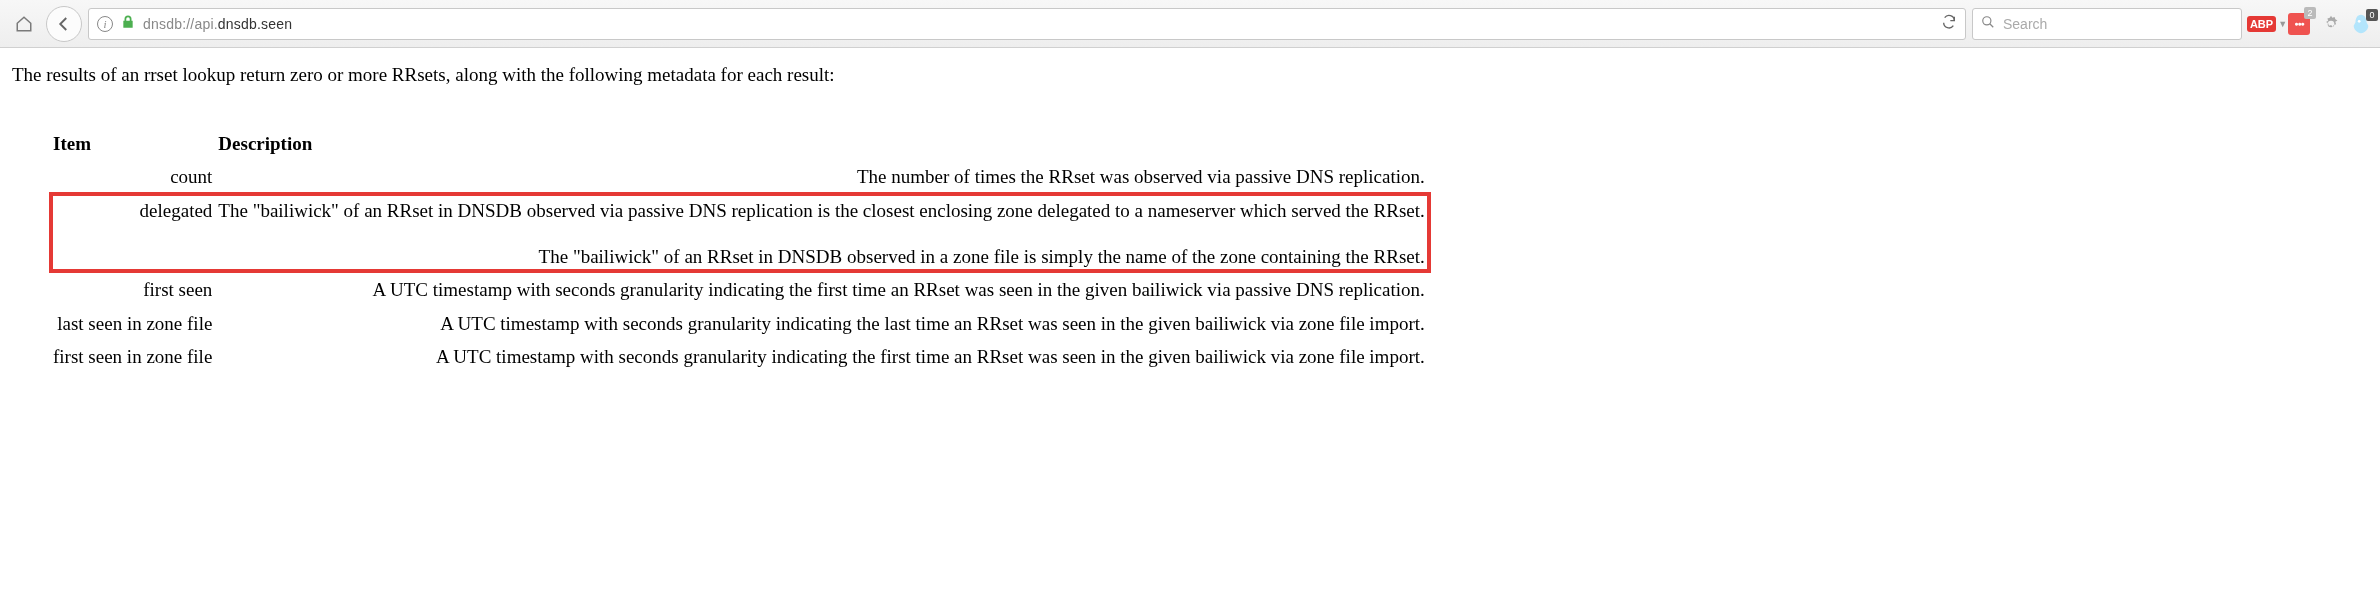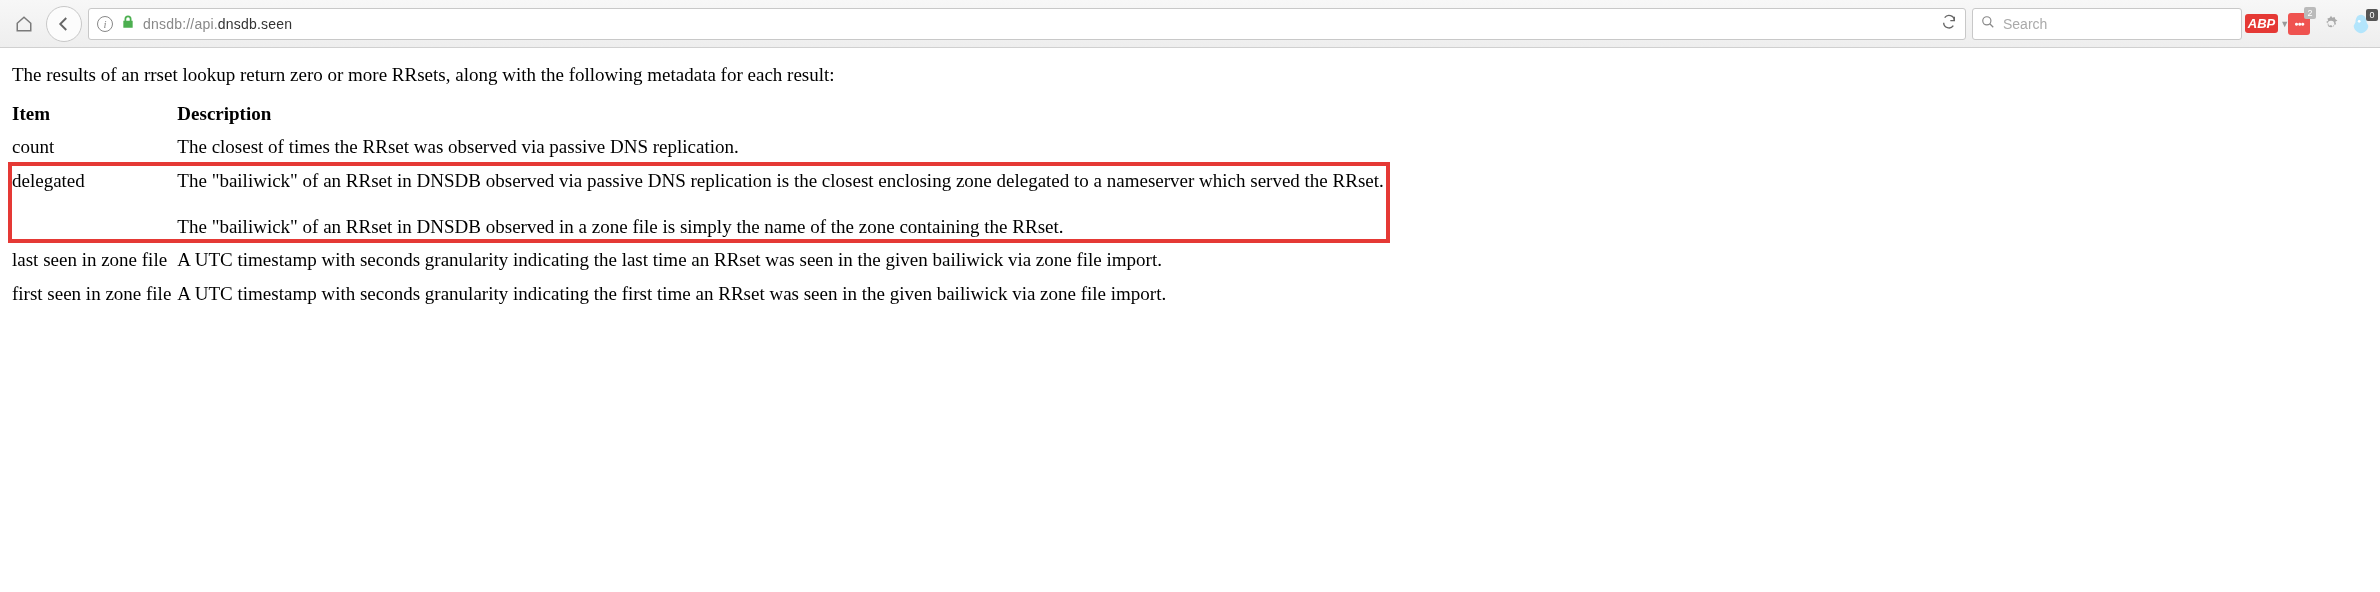--- a/index.html
+++ b/index.html
@@ -103,24 +103,23 @@
       width: 26px;
       height: 26px;
       display: flex;
       align-items: center;
       justify-content: center;
     }
     .abp-badge {
       background: #e53935;
       color: #fff;
       font-weight: bold;
-      font-size: 13px;
+      font-size: 11px;
       padding: 2px 3px;
       border-radius: 3px;
-      font-style: italic;
     }
     .ext-red {
       width: 22px;
       height: 22px;
       background: #ef5350;
       border-radius: 3px;
       position: relative;
       display: flex;
       align-items: center;
       justify-content: center;
@@ -169,48 +168,50 @@
       padding: 0 2px;
     }
     .content {
       padding: 14px 12px;
       font-family: Georgia, "Times New Roman", serif;
       font-size: 19px;
       line-height: 1.35;
       color: #000;
     }
     .intro {
-      margin-bottom: 9px;
+      margin-bottom: 39px;
     }
     table {
       border-collapse: collapse;
     }
     th {
       text-align: left;
       font-weight: bold;
       padding: 4px 6px 4px 0;
       vertical-align: top;
     }
     td {
       padding: 4px 6px 4px 0;
       vertical-align: top;
+      text-align: right;
     }
     .highlight-box {
       position: absolute;
       border: 4px solid #e53935;
       pointer-events: none;
     }
     .bailiwick-desc p {
       margin: 0;
     }
     .bailiwick-desc p:first-child {
       margin-bottom: 20px;
     }
     .table-wrap {
       position: relative;
+      margin-left: 41px;
     }
     .dropdown-arrow {
       font-size: 9px;
       color: #999;
       margin-left: 2px;
     }
   </style>
 </head>
 <body>
 
@@ -284,32 +285,36 @@
     <table>
       <thead>
         <tr>
           <th>Item</th>
           <th>Description</th>
         </tr>
       </thead>
       <tbody>
         <tr>
           <td>count</td>
-          <td>The closest of times the RRset was observed via passive DNS replication.</td>
+          <td>The number of times the RRset was observed via passive DNS replication.</td>
         </tr>
         <tr id="bailiwick-row">
           <td>delegated</td>
           <td>
             <div class="bailiwick-desc">
               <p>The "bailiwick" of an RRset in DNSDB observed via passive DNS replication is the closest enclosing zone delegated to a nameserver which served the RRset.</p>
               <p>The "bailiwick" of an RRset in DNSDB observed in a zone file is simply the name of the zone containing the RRset.</p>
             </div>
           </td>
         </tr>
         <tr>
+          <td>first seen</td>
+          <td>A UTC timestamp with seconds granularity indicating the first time an RRset was seen in the given bailiwick via passive DNS replication.</td>
+        </tr>
+        <tr>
           <td>last seen in zone file</td>
           <td>A UTC timestamp with seconds granularity indicating the last time an RRset was seen in the given bailiwick via zone file import.</td>
         </tr>
         <tr>
           <td>first seen in zone file</td>
           <td>A UTC timestamp with seconds granularity indicating the first time an RRset was seen in the given bailiwick via zone file import.</td>
         </tr>
       </tbody>
     </table>
     <div class="highlight-box" id="hl" style="left: -4px; top: 65.2812px; width: 1381.77px; height: 81.2812px;"></div>

